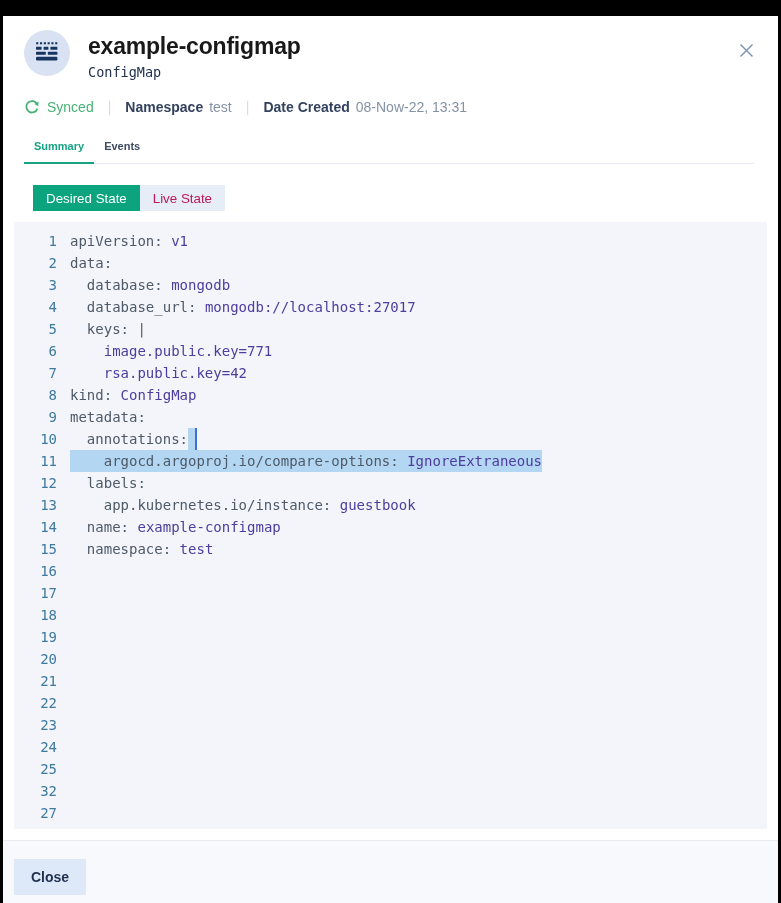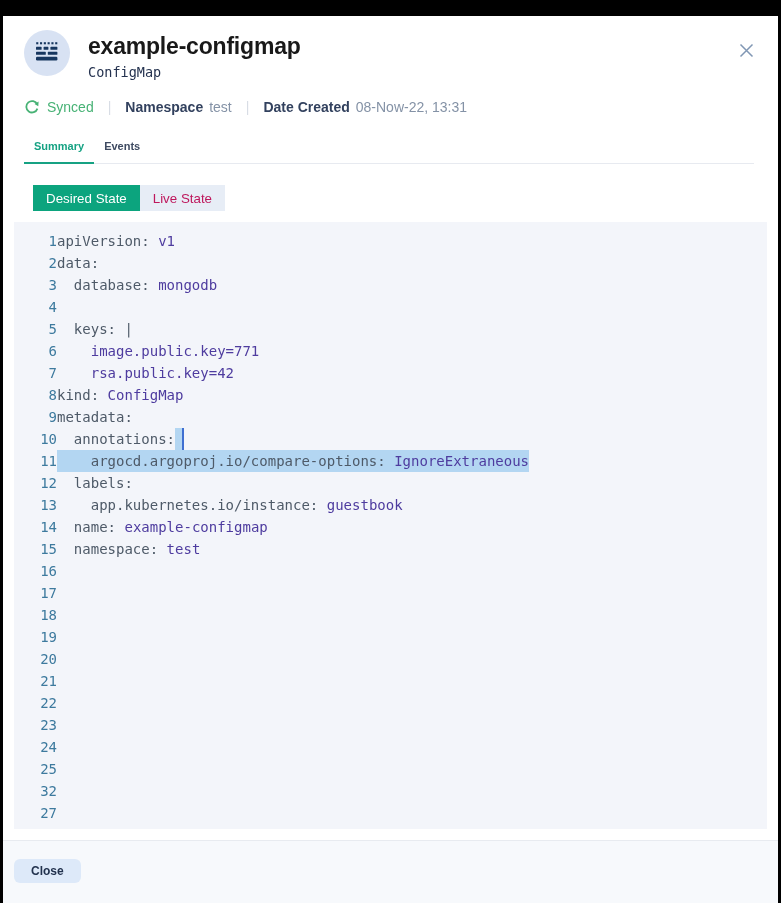--- a/index.html
+++ b/index.html
@@ -41,31 +41,31 @@
   .tg{height:26px;display:flex;align-items:center;padding:0 13px;cursor:pointer;border:none}
   .tg.on{background:var(--accent-green,#0ca47e);color:#fff}
   .tg.off{background:#e7edf6;color:#be185d}
 
   
   .code{position:absolute;left:11px;top:206px;width:753px;height:607px;background:#f3f5fa;
     box-sizing:border-box;padding-top:8px;overflow:hidden;cursor:text}
   .line{display:flex;height:22px;line-height:22px;
     font-family:"DejaVu Sans Mono","Liberation Mono",monospace;font-size:14px}
   .ln{width:43px;text-align:right;color:var(--line-number,#3d7a9e);flex:none;user-select:none}
-  .lc{white-space:pre}
+  .lc{margin-left:13px;white-space:pre}
   .k,.t{color:var(--code-key,#4e5a68)}
   .v{color:var(--code-value,#4e3c9f)}
   .sel{background:var(--selection,#b3d6f2)}
   .selstub{display:inline-block;width:7px;height:22px;background:var(--selection,#b3d6f2);vertical-align:top}
   .caret{display:inline-block;width:2px;height:22px;background:var(--caret,#3e6fd1);vertical-align:top}
 
   
   .footer{position:absolute;left:0;right:0;bottom:0;height:64px;background:#f7f9fc;border-top:1px solid #e8ebf0}
-  .close-btn{position:absolute;left:11px;top:18px;height:24px;padding:0 17px;background:#dde9f9;
-    color:#22324e;font-family:"Liberation Sans",sans-serif;font-weight:600;font-size:12px;border:none;border-radius:6px;cursor:pointer}
+  .close-btn{position:absolute;left:11px;top:18px;height:36px;padding:0 17px;background:#dde9f9;
+    color:#22324e;font-family:"Liberation Sans",sans-serif;font-weight:600;font-size:14px;border:none;border-radius:0;cursor:pointer}
 </style>
 </head>
 <body>
 
 <div class="panel">
 
   <div class="hdr">
     <div class="avatar">
       <span>
         <svg width="26" height="25" viewBox="0 0 26 25" fill="#16365f" xmlns="http://www.w3.org/2000/svg">
@@ -132,20 +132,21 @@
         <div class="line">
           <span class="ln">2</span>
           <span class="lc"><span class="k">data:</span></span>
         </div>
         <div class="line">
           <span class="ln">3</span>
           <span class="lc"><span class="t">  </span><span class="k">database:</span><span class="t"> </span><span class="v">mongodb</span></span>
         </div>
         <div class="line">
           <span class="ln">4</span>
+          <span class="lc"><span class="t">  </span><span class="k">database_url:</span><span class="t"> </span><span class="v">mongodb://localhost:27017</span></span>
         </div>
         <div class="line">
           <span class="ln">5</span>
           <span class="lc"><span class="t">  </span><span class="k">keys:</span><span class="t"> </span><span class="k">|</span></span>
         </div>
         <div class="line">
           <span class="ln">6</span>
           <span class="lc"><span class="t">    </span><span class="v">image.public.key=771</span></span>
         </div>
         <div class="line">

